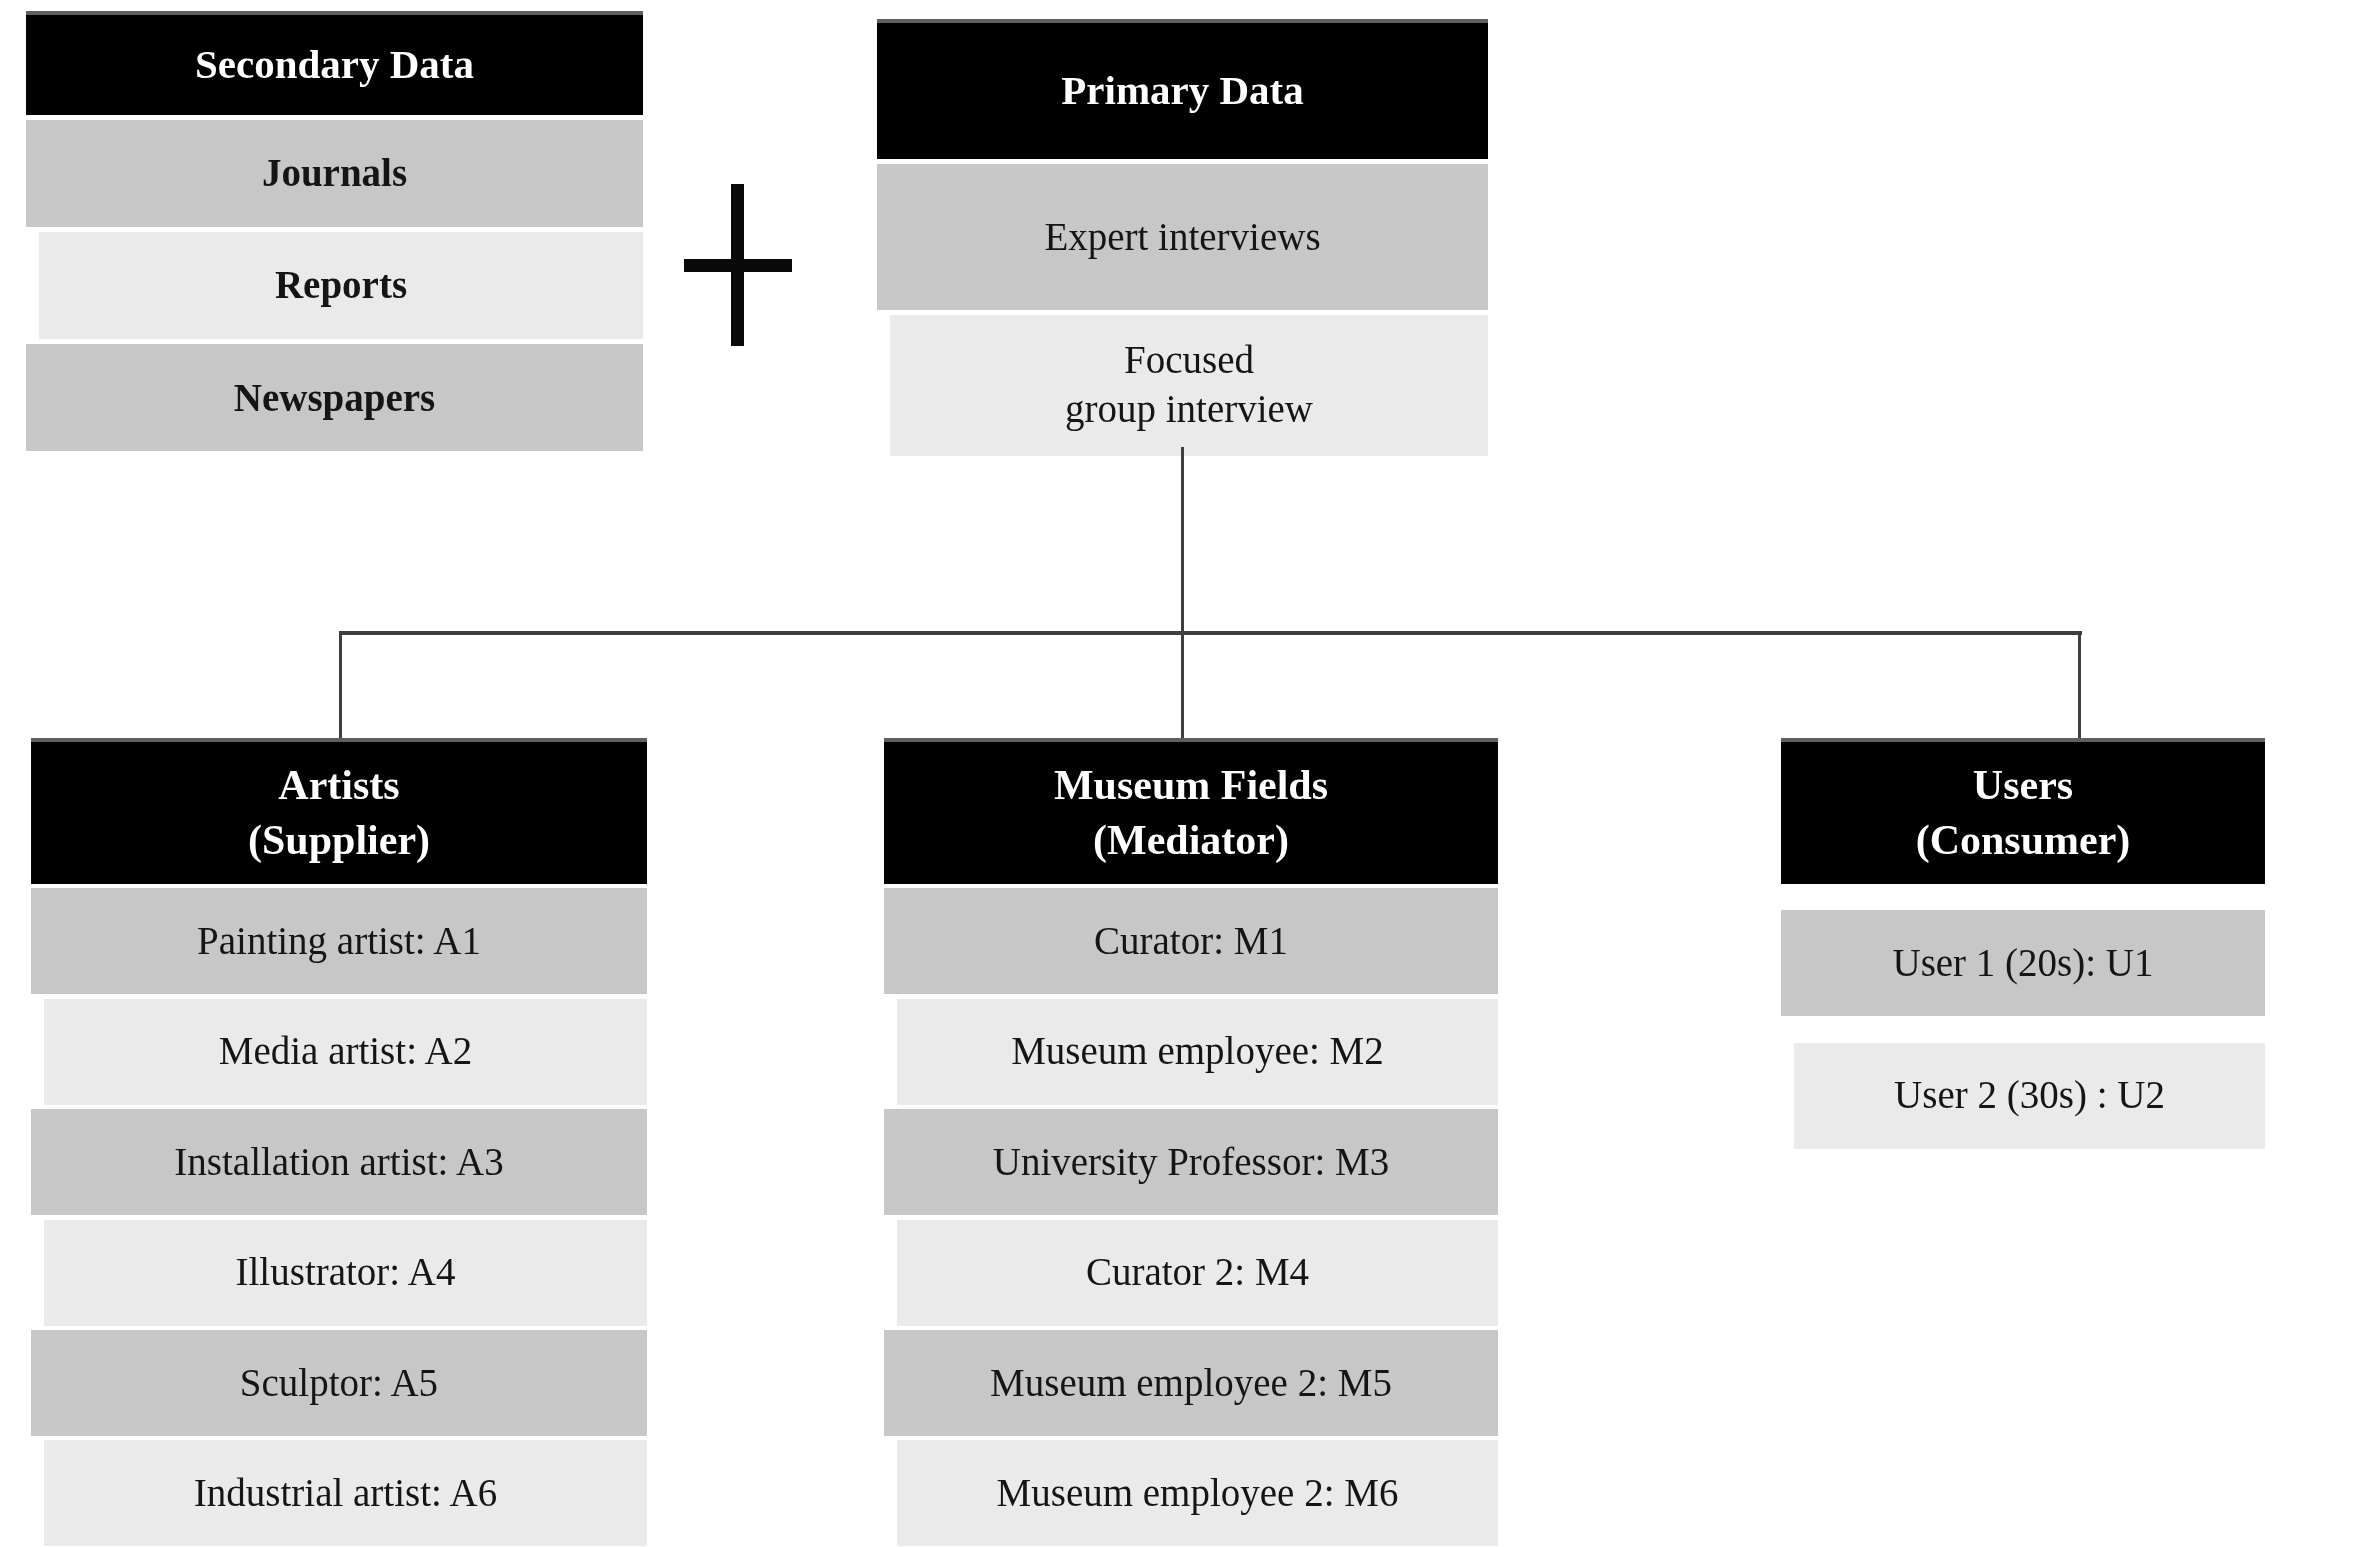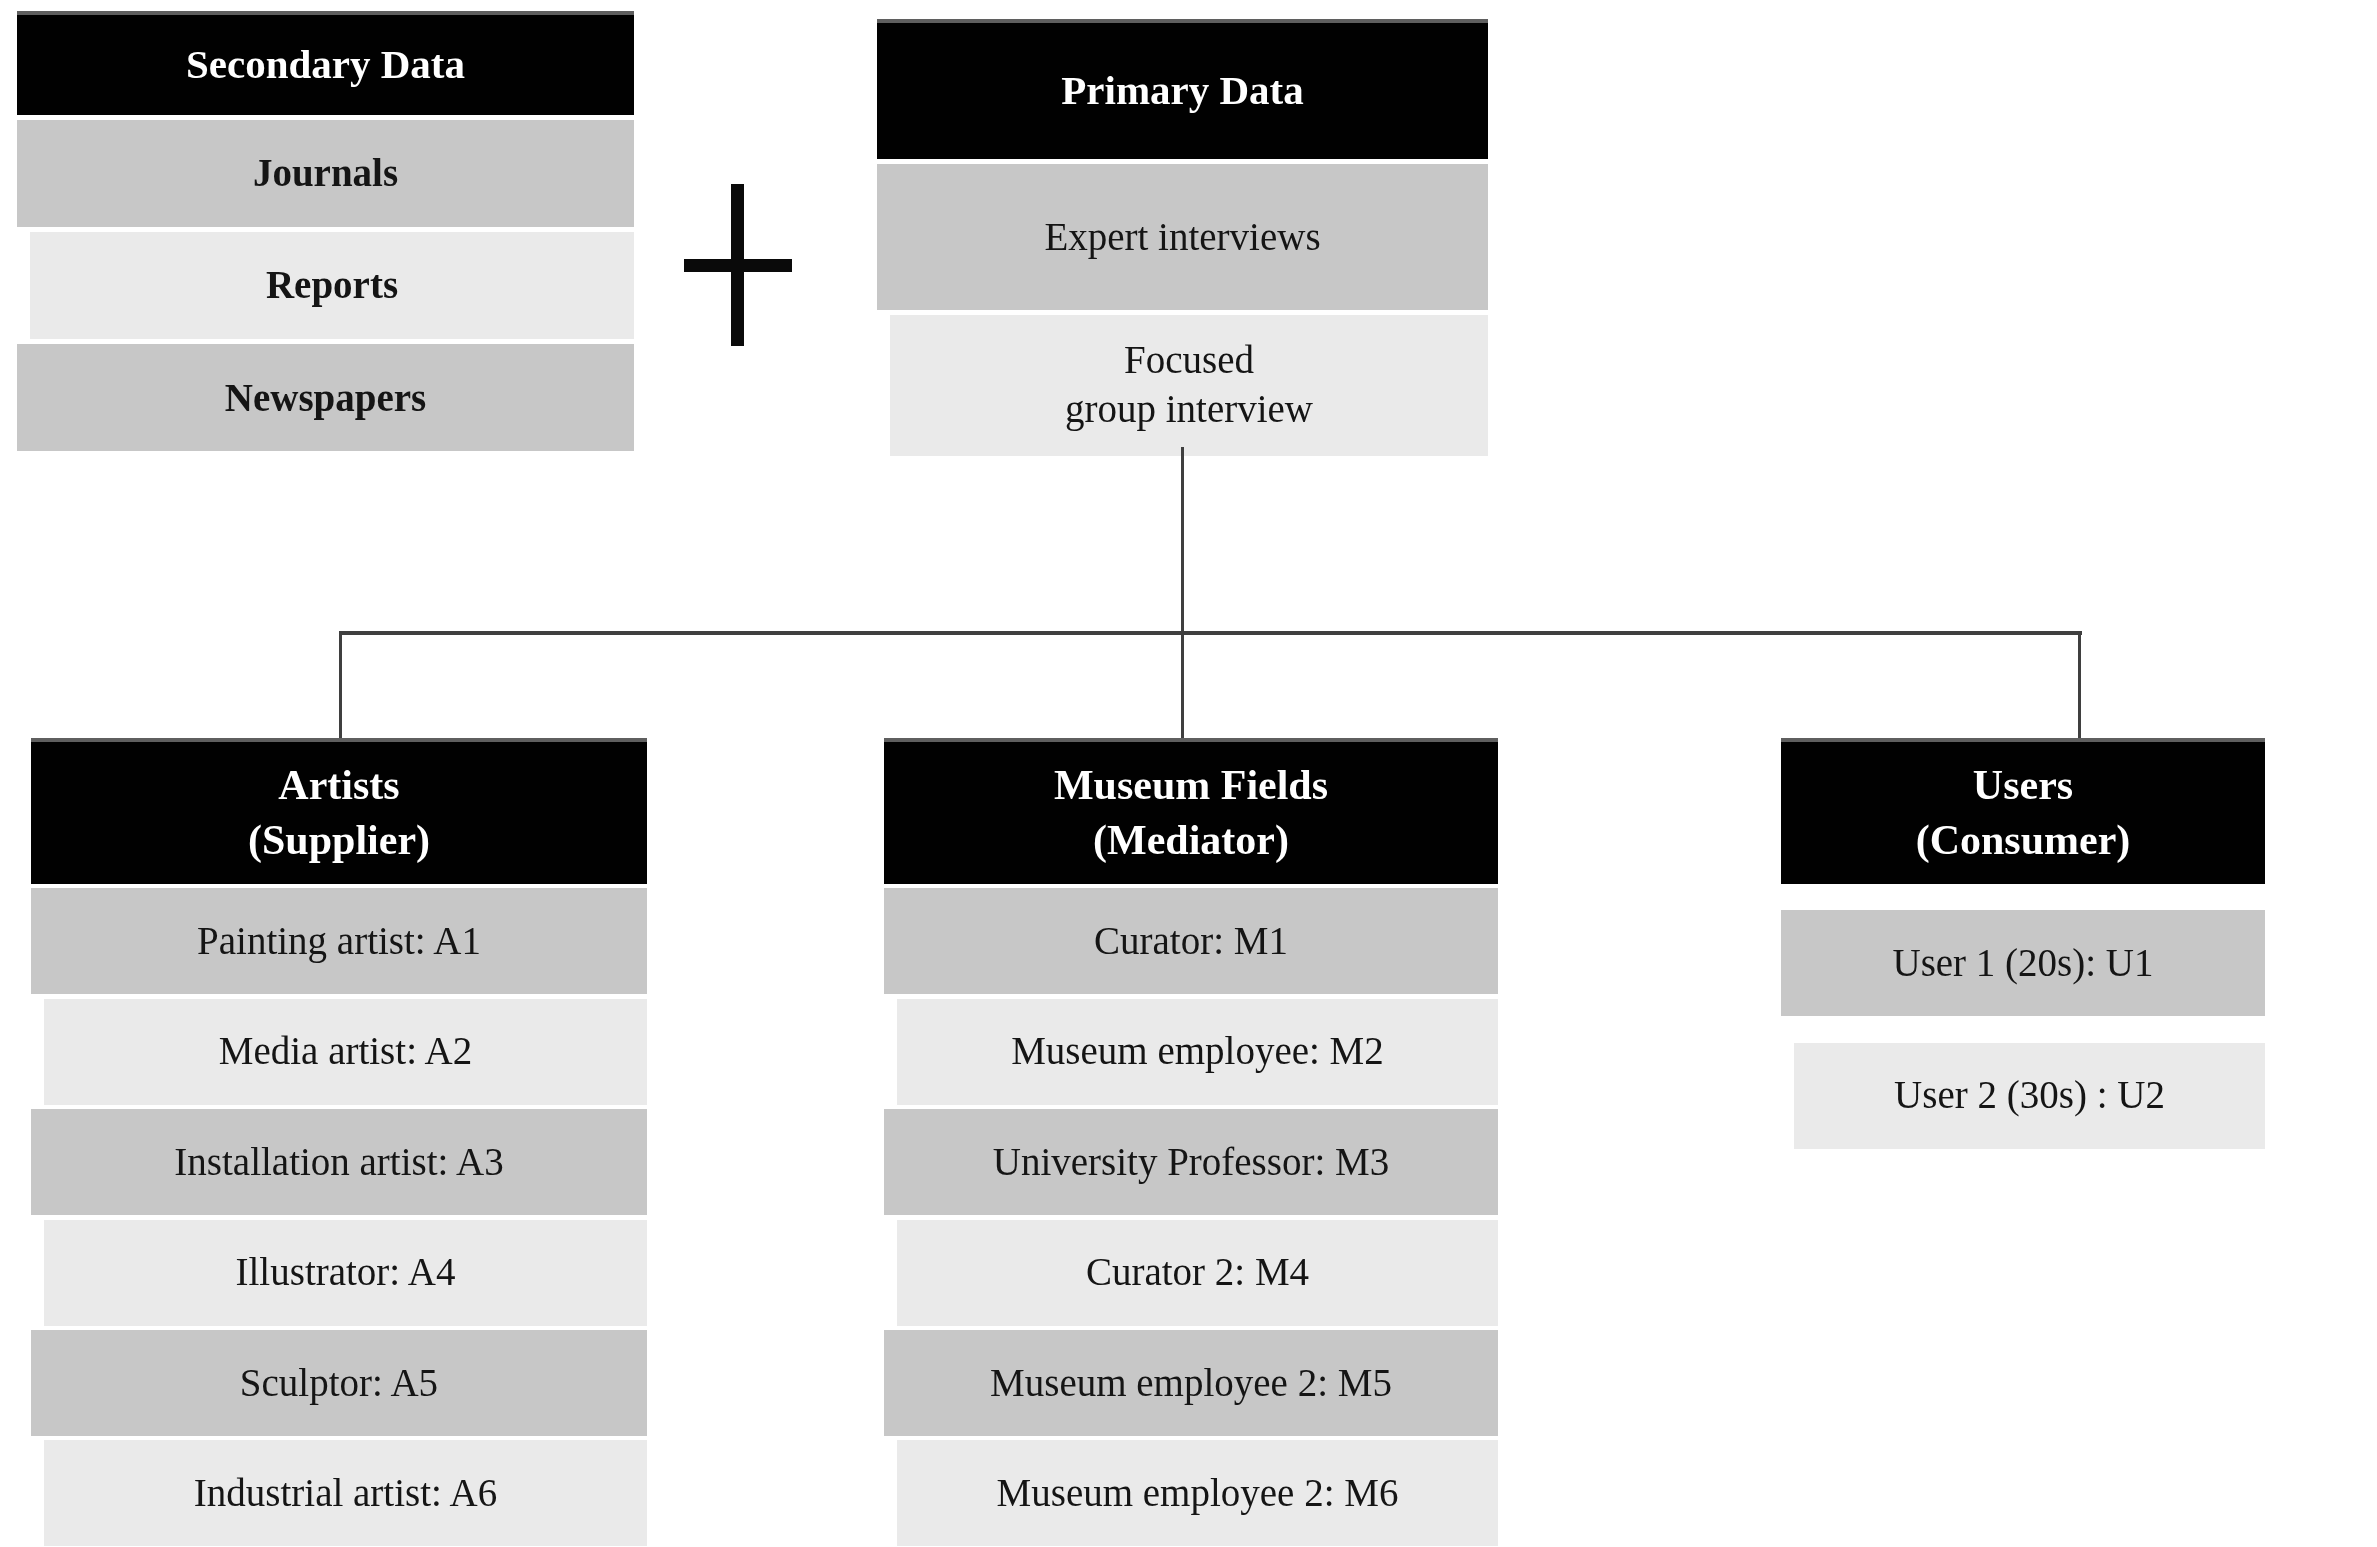--- a/index.html
+++ b/index.html
@@ -42,21 +42,21 @@
     white-space: pre-line;
     font-size: 39px;
     line-height: 1.25;
   }
   .row.dark  { background: #c7c7c7; }
   .row.light { background: #eaeaea; margin-left: 13px; }
   .gap6 { height: 5.3px; flex: none; }
   .gap5 { height: 4.4px; flex: none; }
 
   
-  .secondary-box { left: 17px;  top: 10.5px; width: 617px; }
+  .secondary-box { left: 26px;  top: 10.5px; width: 617px; }
   .secondary-box .box-header { height: 104px; font-size: 41px; }
   .secondary-box .row { height: 107px; font-weight: bold; }
 
   .primary-box { left: 877px; top: 19px; width: 611px; }
   .primary-box .box-header { height: 140px; font-size: 41px; }
   .primary-box .row-a { height: 146px; }
   .primary-box .row-b { height: 141px; }
 
   
   .bottom-box .box-header { height: 146px; font-size: 42px; }

